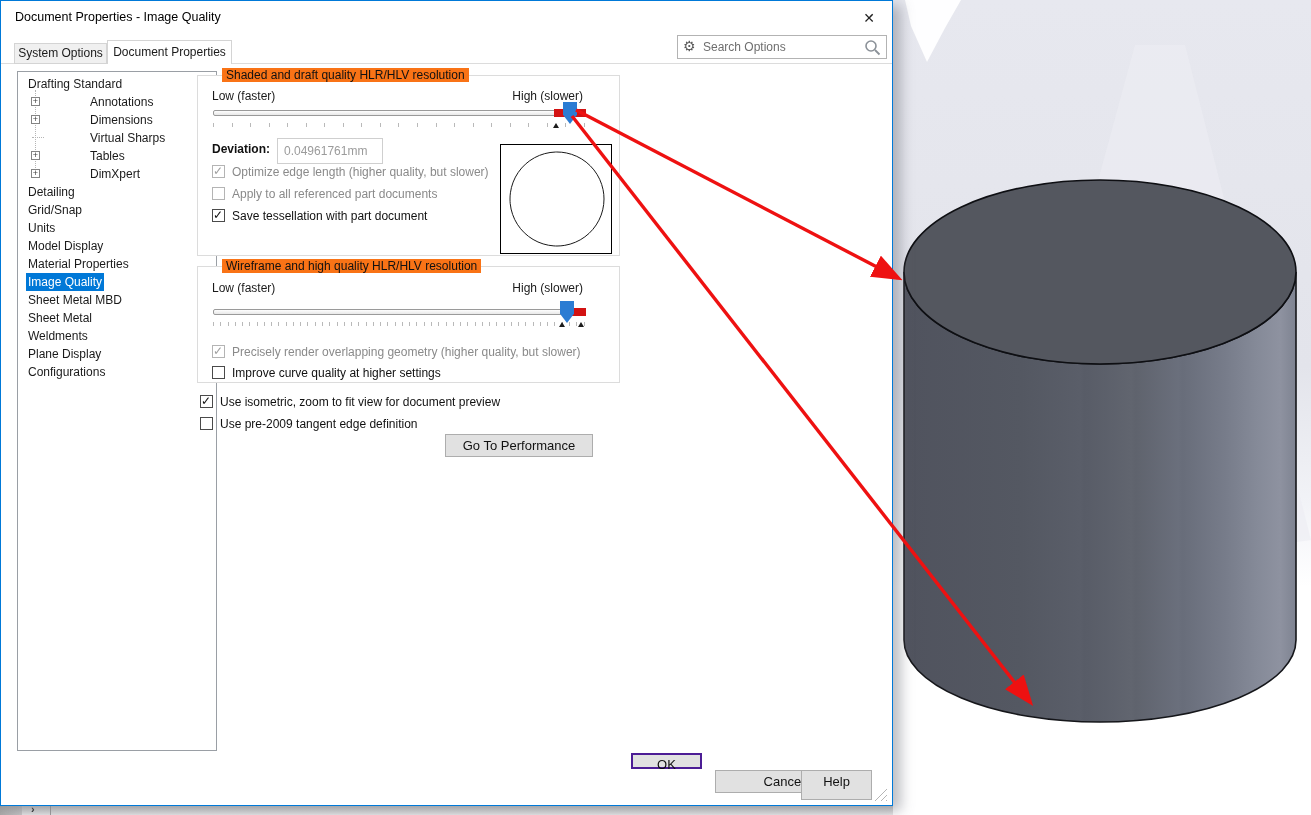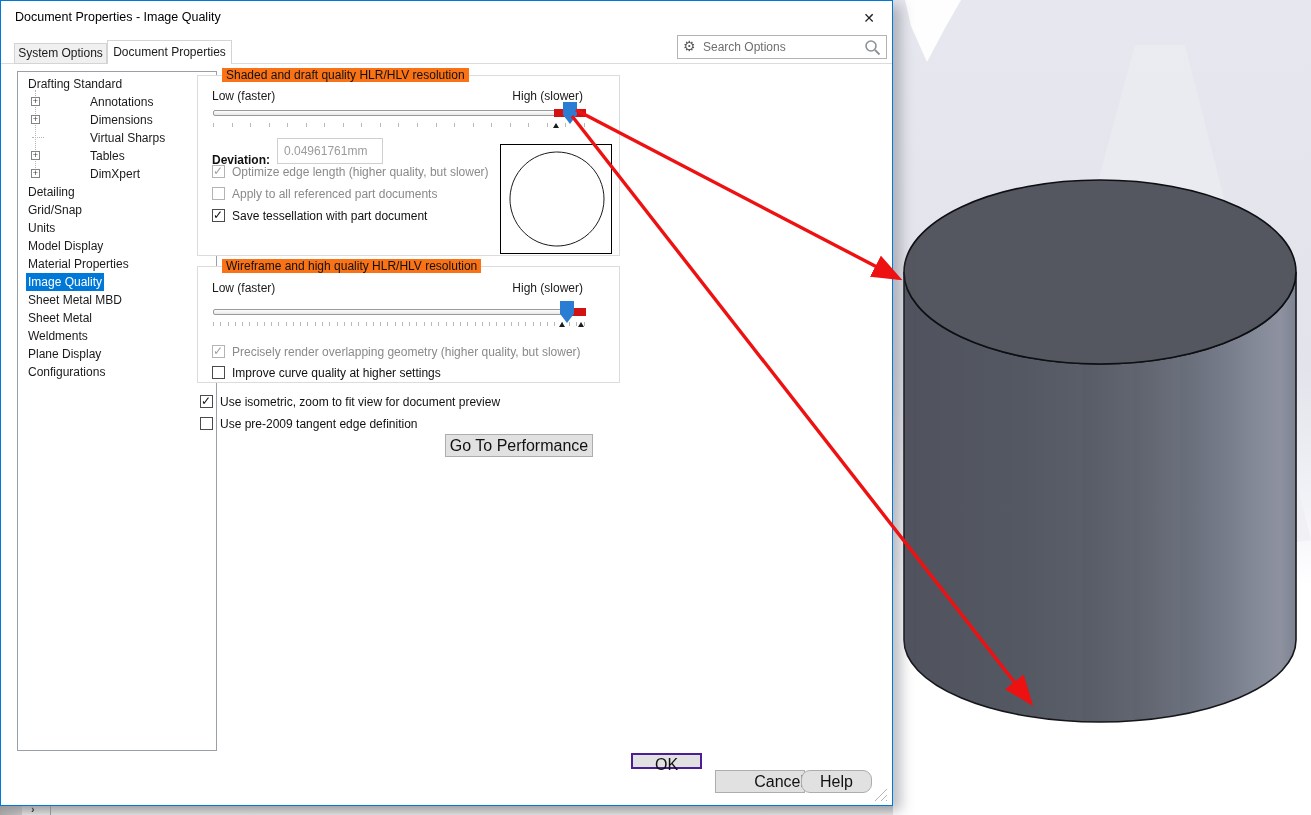--- a/index.html
+++ b/index.html
@@ -69,46 +69,46 @@
     background:linear-gradient(#fdfdfd,#e8e8e8); border-radius:2px; }
   .redzone { position:absolute; height:8px; background:#d21212; }
   .thumb { position:absolute; width:14px; height:22px; background:#2b7cd3;
     clip-path:polygon(0 0,100% 0,100% 58%,50% 100%,0 58%); cursor:grab; }
   .ticks { position:absolute; left:15px; width:372px; height:5px; display:flex; justify-content:space-between; }
   .ticks i { width:1px; height:4px; background:#b9b9b9; }
   .detent { position:absolute; width:0; height:0; border-left:3px solid transparent;
     border-right:3px solid transparent; border-bottom:5px solid #1c1c1c; }
 
   
-  .dev-label { position:absolute; left:14px; top:66px; font-weight:bold; color:#111;margin-top:11px; }
+  .dev-label { position:absolute; left:14px; top:66px; font-weight:bold; color:#111; }
   .dev-input { position:absolute; left:79px; top:62px; width:106px; height:19px;
     border:1px solid #cfcfcf; color:#9b9b9b; background:#fff; padding:12px 6px;
     font-family:"Liberation Sans",sans-serif; font-size:12px; }
 
   
   .cbrow { position:absolute; left:14px; height:16px; line-height:14px; white-space:nowrap; }
   .cb { position:absolute; left:0; top:0; width:13px; height:13px; border:1px solid #4a4a4a;
     background:#fff; cursor:pointer; }
   .cb .mark { position:absolute; left:0px; top:-2px; font-size:12px; color:#111; }
   .cbtext { position:absolute; left:20px; top:0; color:#111; }
   .disabled .cb { border-color:#b4b4b4; cursor:default; }
   .disabled .cb .mark { color:#a0a0a0; }
   .disabled .cbtext { color:#8a8a8a; }
 
   
   .preview { position:absolute; left:302px; top:68px; width:112px; height:110px;
     border:1px solid #000; background:#fff; }
 
   
   .btn { position:absolute; background:#e1e1e1; border:1px solid #adadad; text-align:center;
-    font-family:"Liberation Sans",sans-serif; font-size:16px; color:#111; cursor:pointer; }
+    font-family:"Liberation Sans",sans-serif; font-size:13px; color:#111; cursor:pointer; }
   .perf-btn { left:444px; top:433px; width:148px; height:23px; line-height:21px; }
   .ok-btn { left:630px; top:752px; width:71px; height:16px; line-height:20px; border:2px solid #4c1d95; }
   .cancel-btn { left:714px; top:769px; width:90px; height:23px; line-height:21px;text-align:right; }
-  .help-btn { left:800px; top:769px; width:71px; height:23px; line-height:21px;border-radius:9px; }
+  .help-btn { left:800px; top:769px; width:71px; height:30px; line-height:21px; }
 
   .resize-grip { position:absolute; right:5px; bottom:4px; width:14px; height:14px;
     background:repeating-linear-gradient(135deg,transparent 0 3px,#b5b5b5 3px 4px);
     clip-path:polygon(100% 0,100% 100%,0 100%); cursor:nwse-resize; }
 
   
   .arrows { position:absolute; left:0; top:0; width:1311px; height:815px; z-index:50; pointer-events:none; }
 
   
   .optrow { position:absolute; left:199px; height:16px; line-height:14px; white-space:nowrap; }

